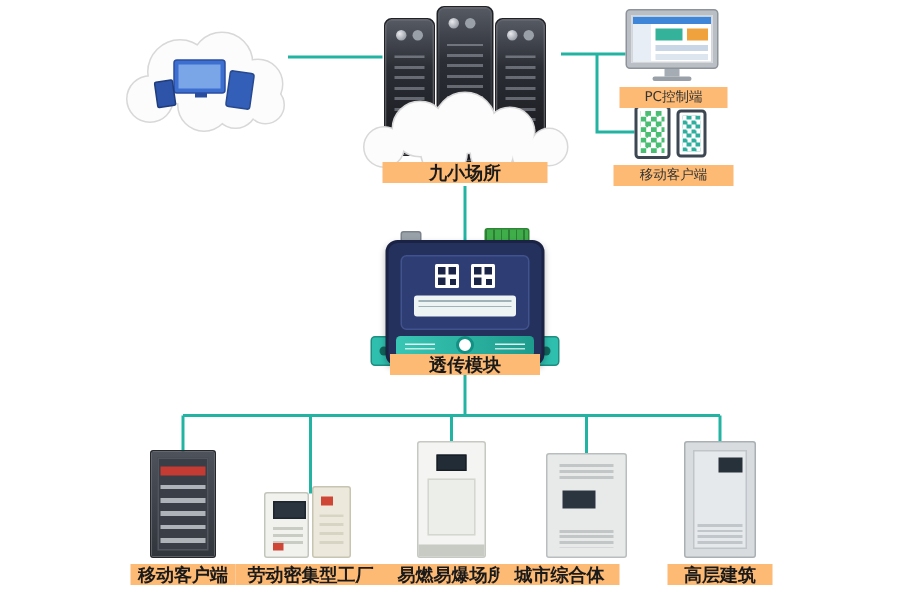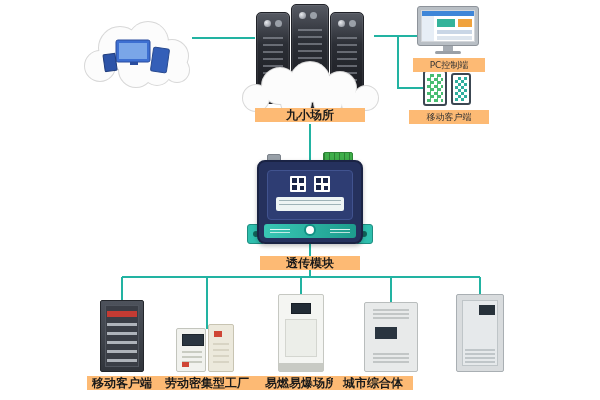--- a/index.html
+++ b/index.html
@@ -230,21 +230,21 @@
           <div class="qr"></div>
           <div class="qr"></div>
         </div>
         <div class="module-label-strip"></div>
       </div>
       <div class="module-footer">
         <div class="logo"></div>
       </div>
     </div>
   </div>
-  <div class="lbl" style="left:260px;top:256px;width:100px;">透传模块</div>
+  <div class="lbl" style="left:260px;top:236px;width:100px;">透传模块</div>
 
   <div class="cab cab1" style="left:100px;top:300px;width:44px;height:72px;">
     <div class="inner"></div>
     <div class="red"></div>
     <div class="rows"></div>
   </div>
   <div class="lbl" style="left:87px;top:376px;width:70px;">移动客户端</div>
 
   <div class="cab cab2a" style="left:176px;top:328px;width:30px;height:44px;">
     <div class="scr"></div>
@@ -269,14 +269,15 @@
     <div class="scr"></div>
     <div class="vent bot"></div>
   </div>
   <div class="lbl" style="left:333px;top:376px;width:80px;">城市综合体</div>
 
   <div class="cab cab5" style="left:456px;top:294px;width:48px;height:78px;">
     <div class="panel"></div>
     <div class="scr"></div>
     <div class="vent"></div>
   </div>
+  <div class="lbl" style="left:445px;top:376px;width:70px;">高层建筑</div>
 
 </div>
 
 </body></html>

